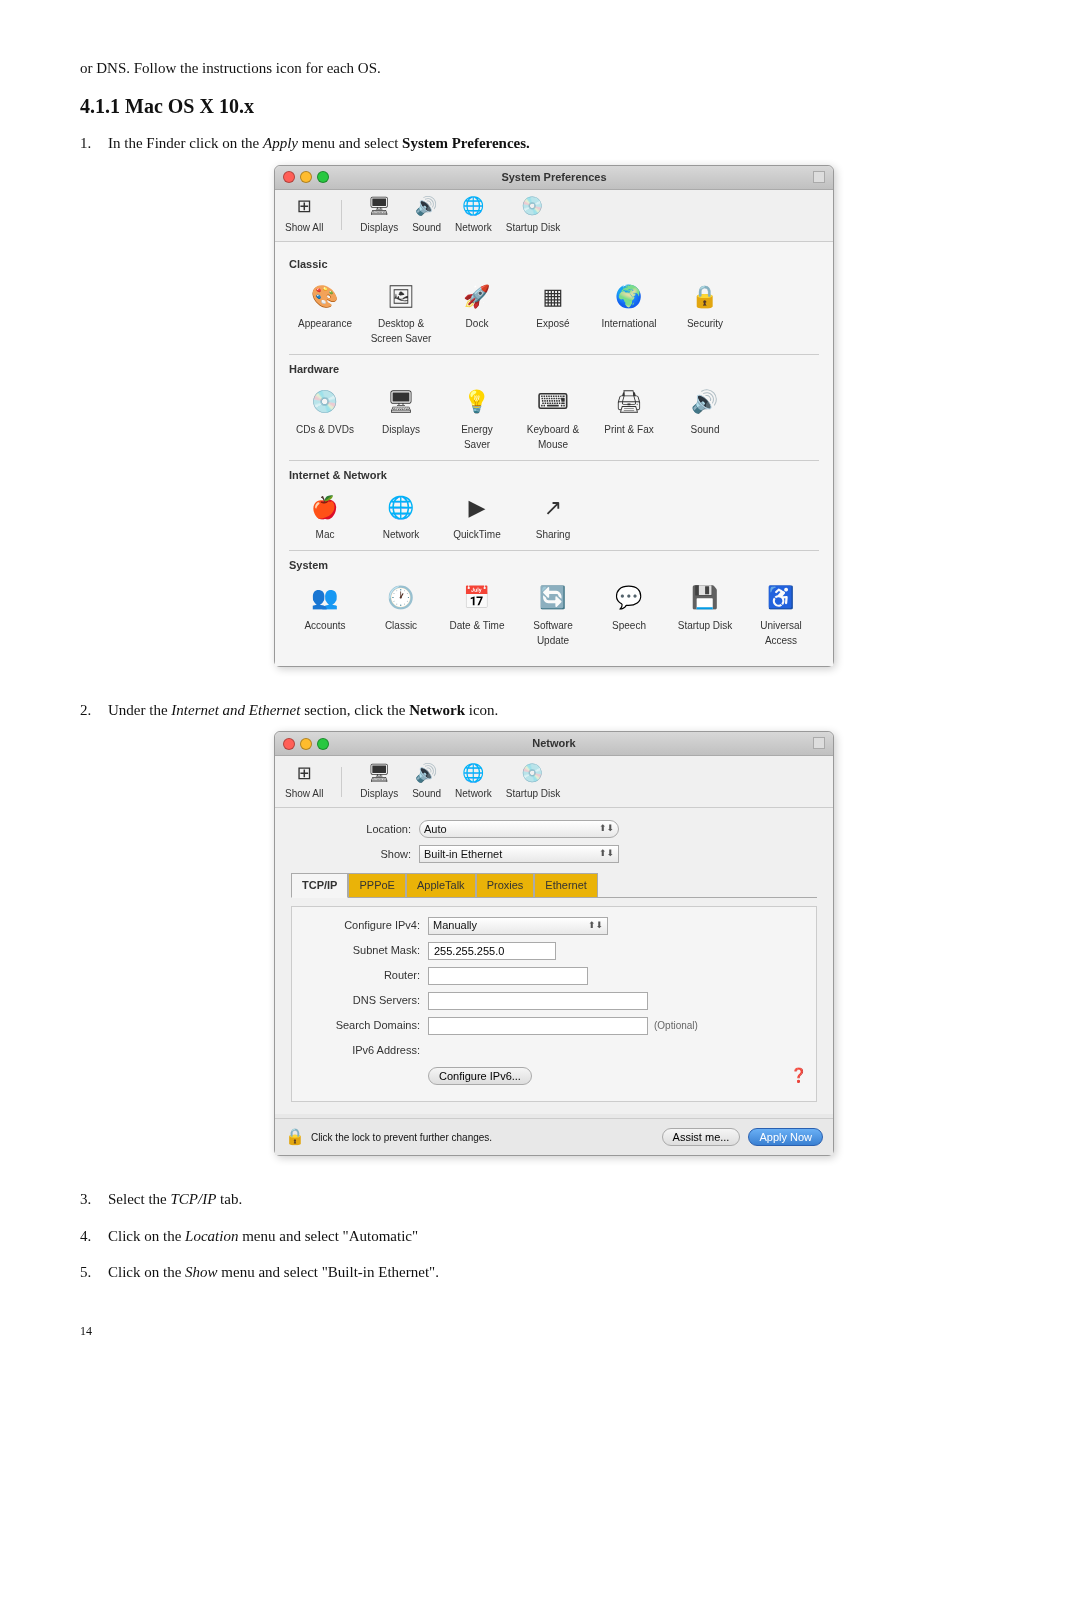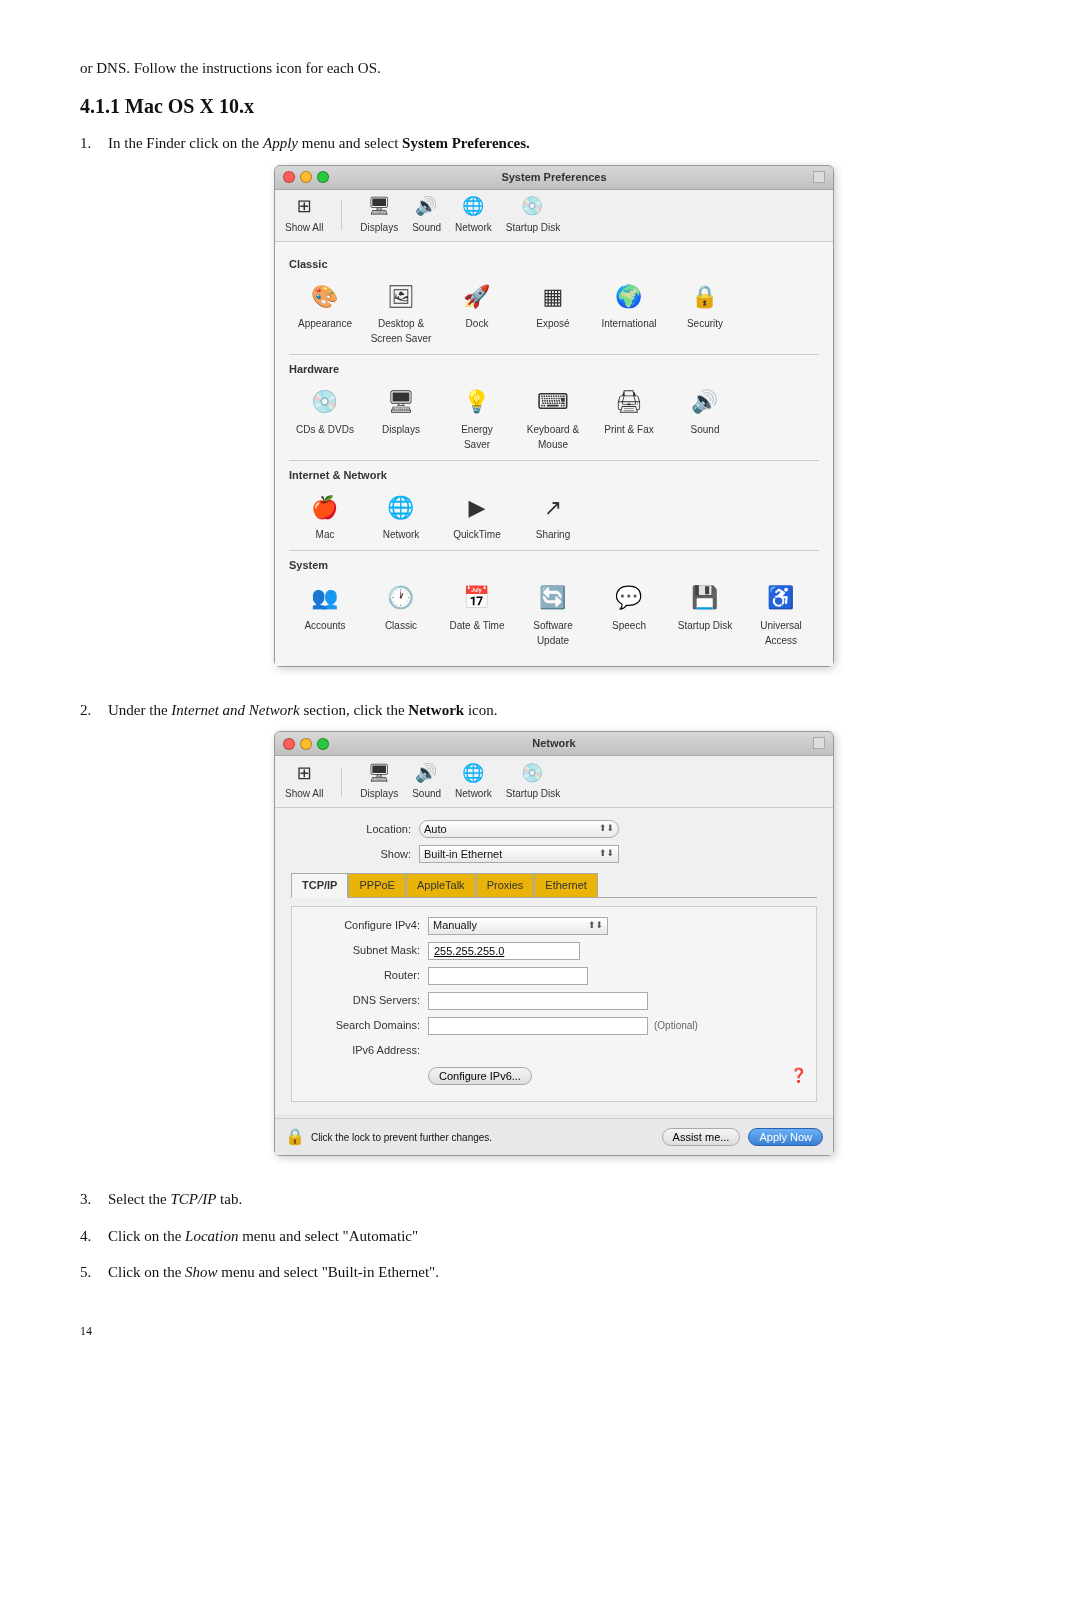--- a/index.html
+++ b/index.html
@@ -468,21 +468,21 @@
 
         </div>
       </div>
       
     </div>
   </li>
 
   <li>
     <span class="list-num">2.</span>
     <div class="list-content">
-      <span>Under the <em>Internet and Network</em> section, click the <strong>Network</strong> icon.</span>
+      <span>Under the <em>Internet and Ethernet</em> section, click the <strong>Network</strong> icon.</span>
 
       
       <div class="mac-window" style="margin-top:10px;">
         <div class="mac-titlebar">
           <div class="traffic-lights">
             <div class="tl tl-red"></div>
             <div class="tl tl-yellow"></div>
             <div class="tl tl-green"></div>
           </div>
           <span class="window-title">Network</span>
@@ -547,21 +547,21 @@
               <span class="form-label">Configure IPv4:</span>
               <div class="form-select" style="width:180px;">
                 <span>Manually</span>
                 <span class="stepper-arrow">⬆⬇</span>
               </div>
             </div>
 
 
             <div class="form-row">
               <span class="form-label">Subnet Mask:</span>
-              <input class="form-input" type="text" value="255.255.255.0" style="width: 152px; text-decoration: underline;">
+              <input class="form-input" type="text" value="255.255.255.0" style="width: 128px;">
             </div>
 
             <div class="form-row">
               <span class="form-label">Router:</span>
               <input class="form-input" type="text" value="" style="width: 160px;">
             </div>
 
             <div class="form-row">
               <span class="form-label">DNS Servers:</span>
               <input class="form-input form-input-wide" type="text" value="" style="width: 220px;">

